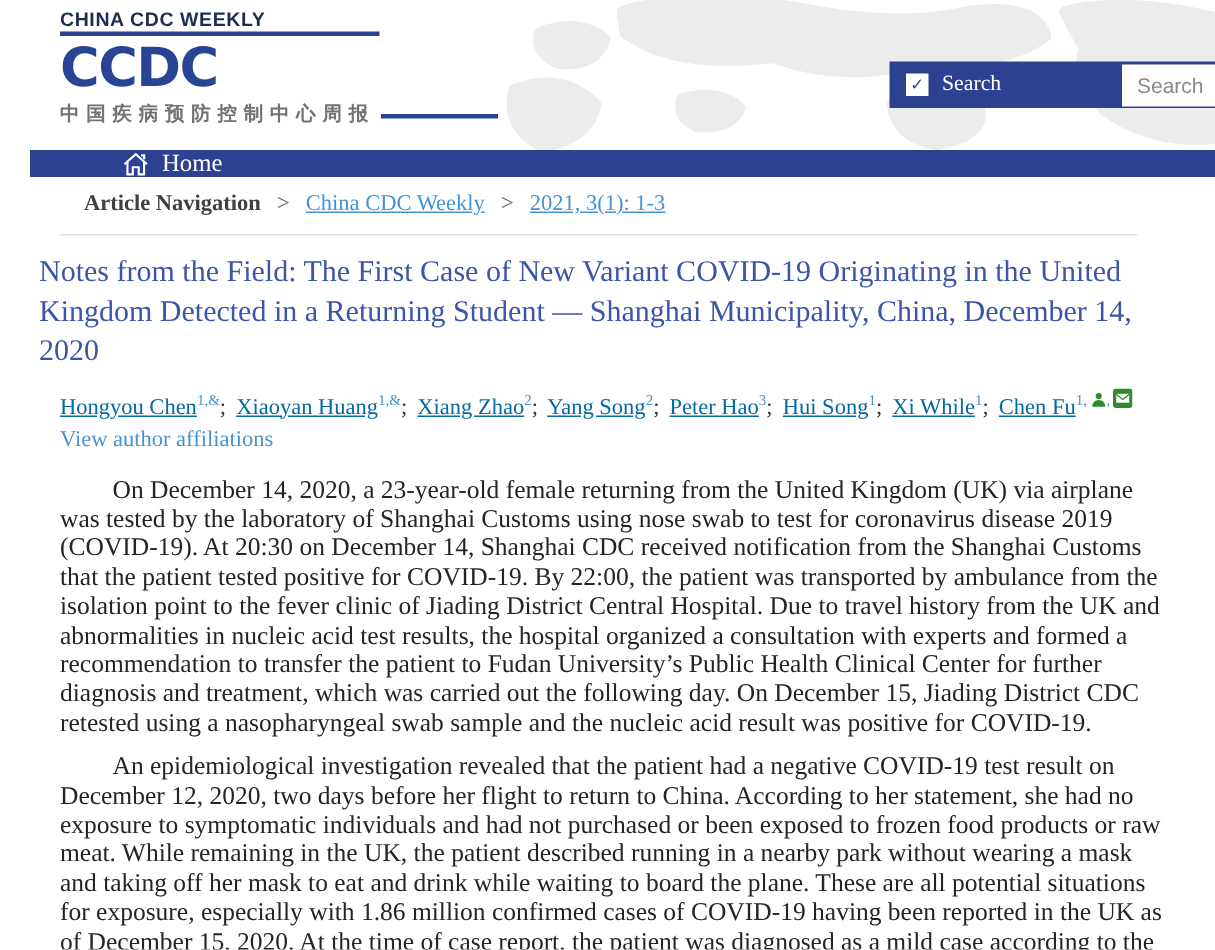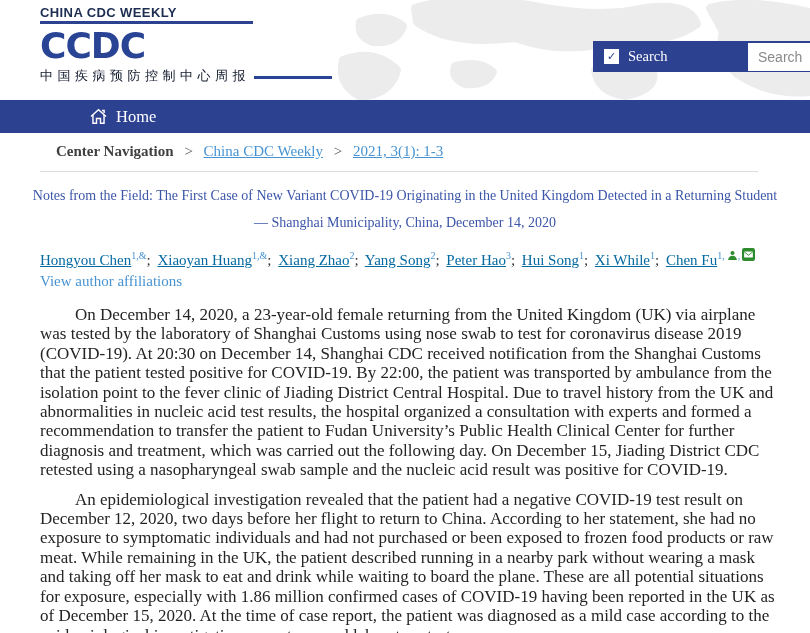--- a/index.html
+++ b/index.html
@@ -12,49 +12,49 @@
   .masthead-text { position:absolute; left:40px; top:5px; font-family:"Liberation Sans", sans-serif;
                    font-weight:bold; font-size:13px; letter-spacing:.4px; color:#1d2d52; }
   .masthead-line { position:absolute; left:40px; top:21px; width:213px; height:3px; background:#2d4191; }
   .logo { position:absolute; left:40px; top:26px; cursor:pointer; }
   .logo-main { display:flex; align-items:baseline; }
   .logo-ccdc { font-family:"DejaVu Sans", sans-serif; font-weight:bold; font-size:36px; line-height:40px;
                color:#2a4495; letter-spacing:-1px; }
   .logo-weekly { font-family:"Liberation Serif", serif; font-weight:bold; font-size:27px;
                  color:#b5b5b8; margin-left:3px; }
   .logo-cn-row { display:flex; align-items:center; margin-top:1px; }
-  .logo-cn { font-size:13px; font-weight:normal; color:#0f172a; letter-spacing:4.5px; }
+  .logo-cn { font-size:13px; font-weight:bold; color:#737373; letter-spacing:4.5px; }
   .logo-cn-line { width:78px; height:3px; background:#2a4495; margin-left:4px; margin-top:3px; }
 
   .search-bar { position:absolute; top:41px; right:0; width:217px; height:31px; background:#2d4191;
                 display:flex; align-items:center; padding-left:11px; }
   .search-checkbox { width:15px; height:15px; background:#fff; display:flex; align-items:center;
                      justify-content:center; font-family:"DejaVu Sans", sans-serif; font-size:11px;
                      line-height:1; color:#2d4191; cursor:pointer; flex:0 0 auto; }
   .search-checkbox-label { color:#fff; font-size:14.5px; margin-left:9px; flex:1; cursor:default; }
   .search-input { width:62px; height:28px; border:0; background:#fff; padding:0 4px 0 10px;
                   font-family:"Liberation Sans", sans-serif; font-size:14px; color:#333; outline:none; }
   .search-input::placeholder { color:#8a8a8a; }
 
   
-  .navbar { height:33px; background:#2d4191; display:flex; align-items:center; padding-left:89px; }
+  .navbar { height:18px; background:#2d4191; display:flex; align-items:center; padding-left:61px;margin-left:20px; }
   .nav-home { display:flex; align-items:center; gap:8px; cursor:pointer; }
   .nav-home svg { display:block; }
   .nav-home-label { color:#fff; font-size:16.5px; }
 
   
   .breadcrumb { padding:10px 0 8px 56px; font-size:15px; color:#454545; }
   .breadcrumb-label { font-weight:bold; color:#3f3f3f; }
   .crumb-sep { color:#555; margin:0 7px; }
   .crumb-link { color:#4793d2; text-decoration:underline; cursor:pointer; }
 
   .rule { border:0; border-top:1px solid #dcdcdc; margin:3px 52px 0 40px; }
 
   
-  .article-title { margin:11px 26px 0; text-align:center; font-weight:normal; font-size:14px;
+  .article-title { margin:11px 26px 0; font-weight:normal; font-size:20px;
                    line-height:26.5px; color:#3b55a8; }
   .authors { margin:9px 28px 0 40px; font-size:15px; line-height:21px; }
   .author-link { color:#0369a1; text-decoration:underline; cursor:pointer; }
   .authors sup { color:#4793d2; font-size:10px; }
   .author-sep { color:#333; margin-right:3px; }
   .corr-icons { white-space:nowrap; }
   .corr-icons svg { vertical-align:4px; margin-left:2px; }
   .affiliations { margin:2px 28px 0 40px; font-size:15px; }
   .affil-link { color:#4793d2; cursor:pointer; }
 
@@ -106,21 +106,21 @@
         <path d="M2.5 12 L12 3.5 L21.5 12"></path>
         <path d="M5 10.2 V20.5 H9.5 V14.5 H14.5 V20.5 H19 V10.2"></path>
         <path d="M16.5 4.5 h2.6 v3.2"></path>
       </svg>
     </span>
     <span class="nav-home-label">Home</span>
   </div>
 </div>
 
 <div class="breadcrumb">
-  <span class="breadcrumb-label">Center Navigation</span>
+  <span class="breadcrumb-label">Article Navigation</span>
   <span class="crumb-sep">&gt;</span>
   <a class="crumb-link">China CDC Weekly</a>
   <span class="crumb-sep">&gt;</span>
   <a class="crumb-link">2021, 3(1): 1-3</a>
 </div>
 
 <hr class="rule">
 
 <h1 class="article-title">Notes from the Field: The First Case of New Variant COVID-19 Originating in the United Kingdom Detected in a Returning Student — Shanghai Municipality, China, December 14, 2020</h1>
 

